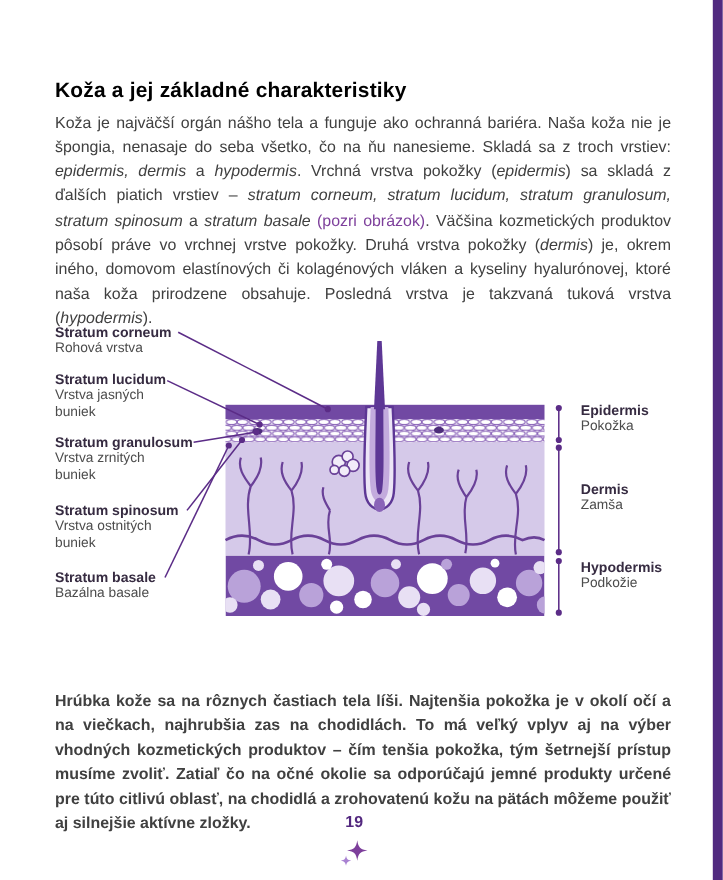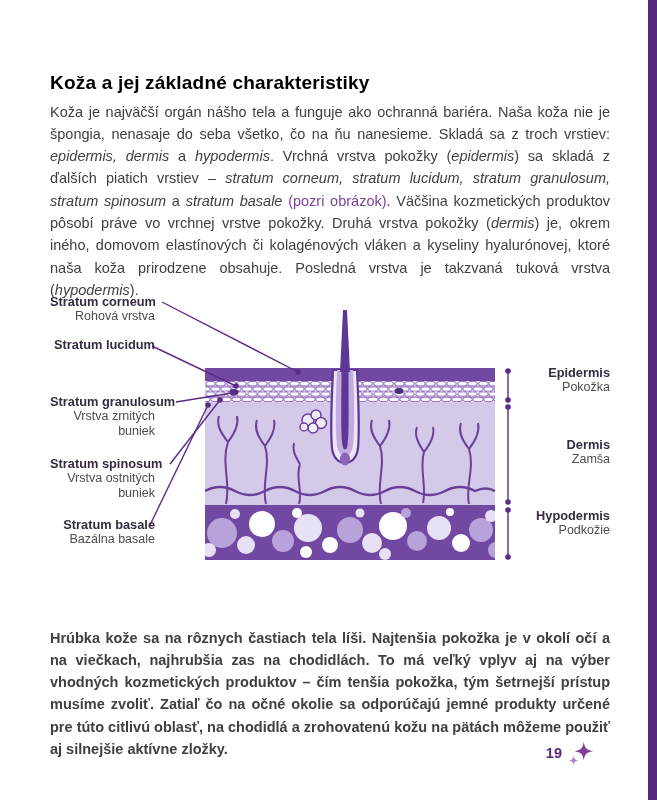--- a/index.html
+++ b/index.html
@@ -15,29 +15,29 @@
     font-size:19px; font-weight:bold; color:#000000; letter-spacing:.2px;
   }
   .body-text {
     position:absolute; left:50px; width:560px;
     font-size:14.5px; line-height:22.3px; text-align:justify; color:#404040;
   }
   .p-intro { top:86px; }
   .p-closing { top:612px;font-weight:bold; }
   .it { font-style:italic; }
   .ac { color:#7d3f9b;margin-top:11px; }
-  .diagram { position:absolute; left:50px; top:292px; width:560px; height:312px;text-align:right; }
+  .diagram { position:absolute; left:50px; top:292px; width:560px; height:312px; }
   .diagram svg.illustration { position:absolute; left:0; top:0; }
   .dlabel { position:absolute; font-size:12.5px; line-height:14.5px; color:#4c4c4c; }
   .dlabel b { display:block; font-size:12.8px; color:#362b41; white-space:nowrap; line-height:14px; }
   .dlabel.left { left:0; width:105px; }
   .dlabel.right { left:478px; width:82px; }
   .footer {
     position:absolute; left:50px; top:740px; width:560px;
-    display:flex; justify-content:flex-end; align-items:center; gap:6px; padding-right:16px; box-sizing:border-box;
+    display:flex; justify-content:flex-end; align-items:center; gap:6px; padding-right:16px; box-sizing:border-box;flex-direction:column;
   }
   .pagenum { font-size:14.5px; font-weight:bold; color:#53287f; }
 </style>
 </head>
 <body>
 
 <div class="edge-bar"></div>
 
 <h1 class="title">Koža a jej základné charakteristiky</h1>
 
@@ -158,20 +158,21 @@
       </g>
     </g>
   </svg>
 
   <div class="dlabel left" style="top:3px">
     <b>Stratum corneum</b>
     <span>Rohová vrstva</span>
   </div>
   <div class="dlabel left" style="top:46px">
     <b>Stratum lucidum</b>
+    <span>Vrstva jasných buniek</span>
   </div>
   <div class="dlabel left" style="top:165px">
     <b>Stratum spinosum</b>
     <span>Vrstva ostnitých buniek</span>
   </div>
   <div class="dlabel left" style="top:103px">
     <b>Stratum granulosum</b>
     <span>Vrstva zrnitých buniek</span>
   </div>
   <div class="dlabel left" style="top:226px">

